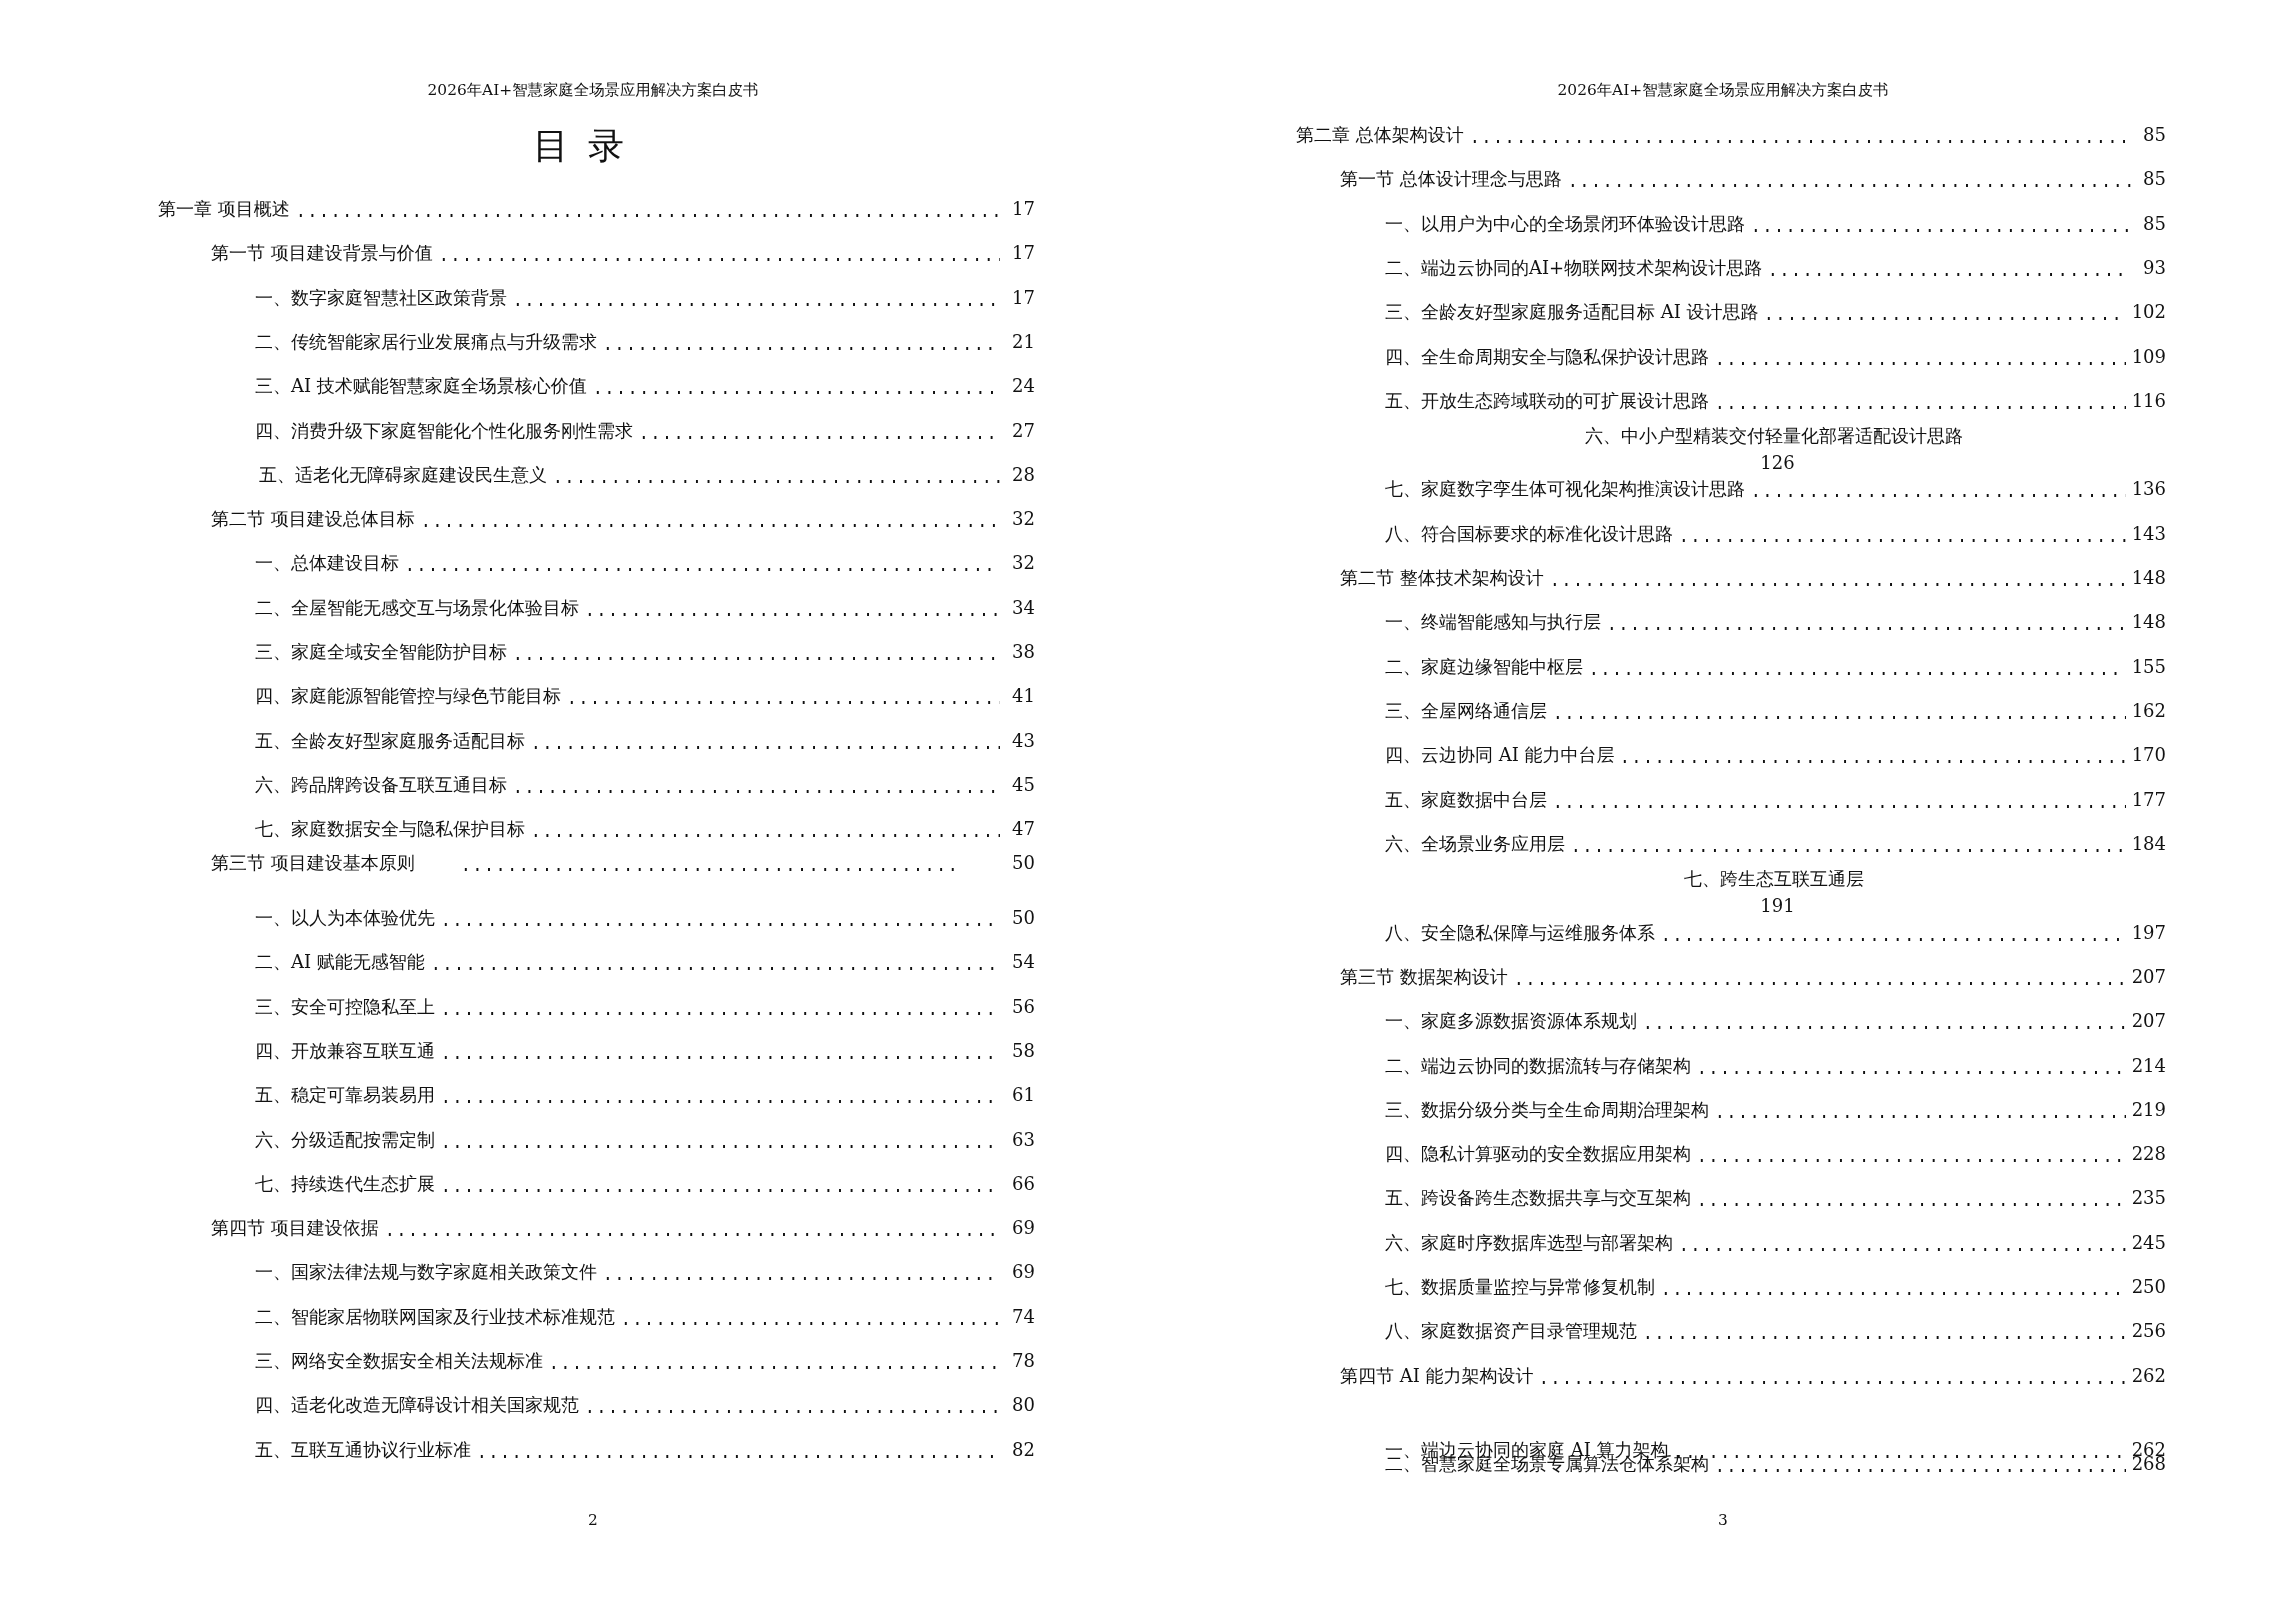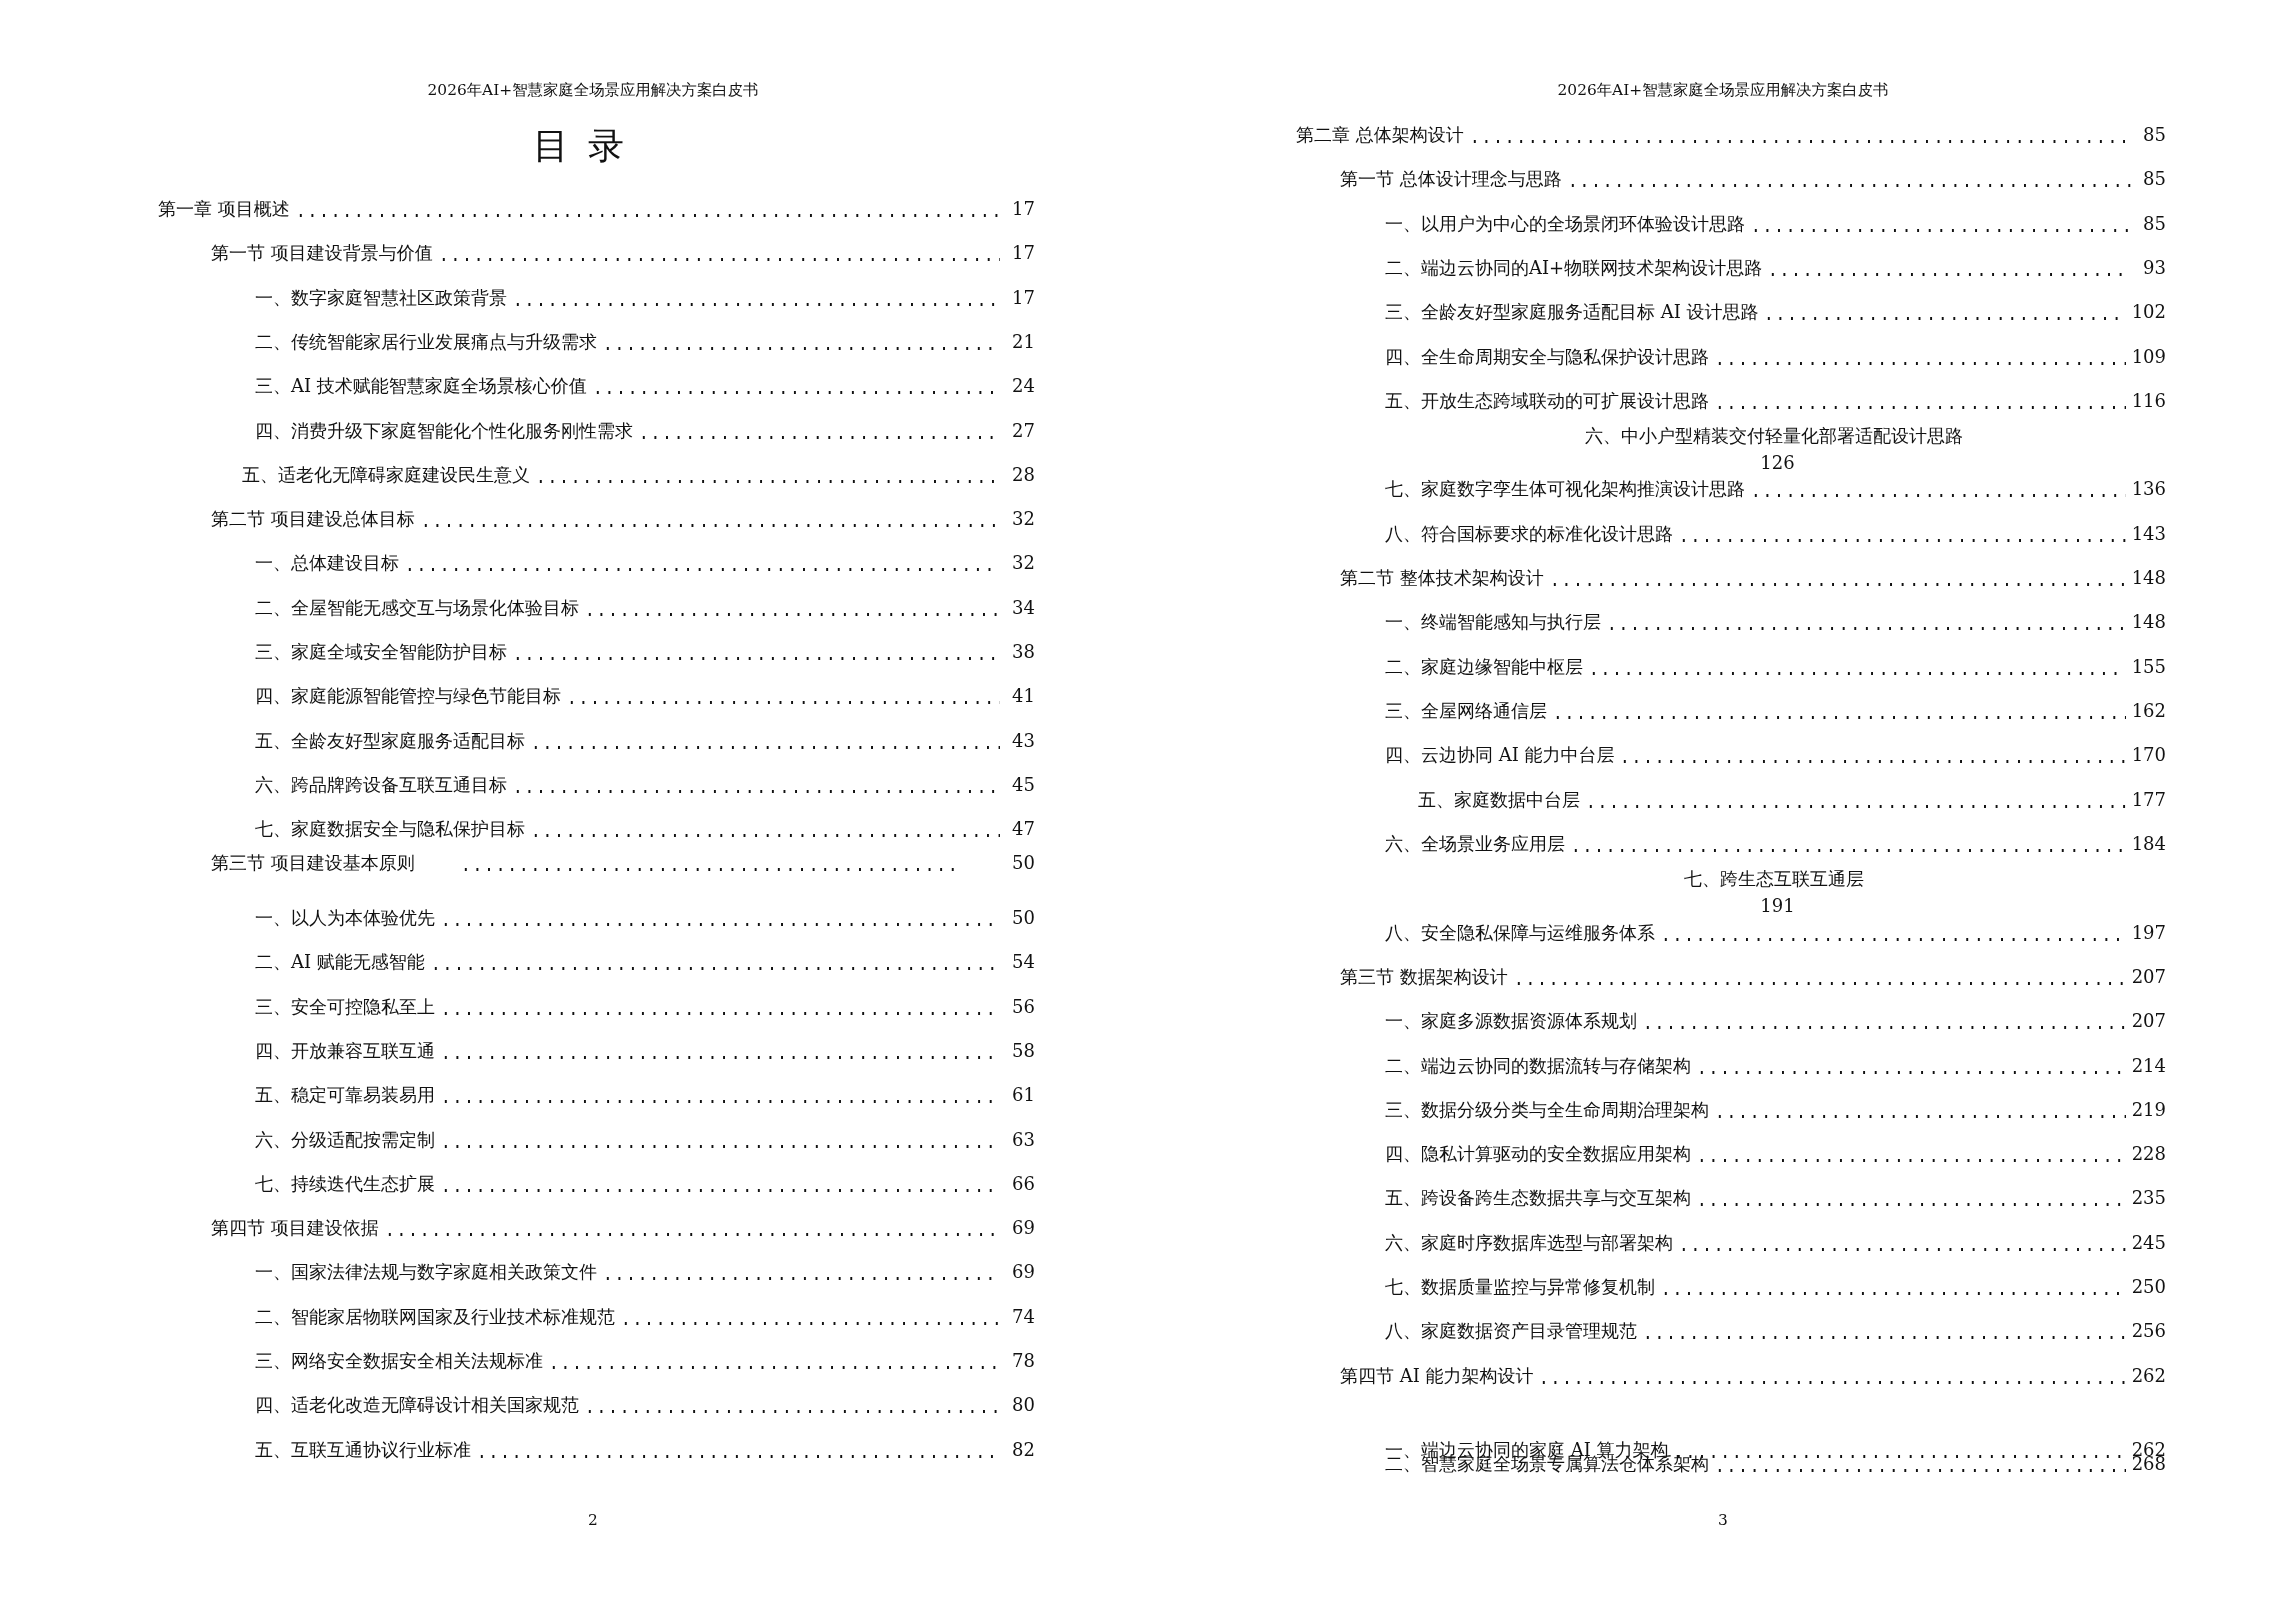--- a/index.html
+++ b/index.html
@@ -56,21 +56,21 @@
       <li class="toc-row lvl-item" style="top: 177px; left: 255px;">
         <span class="toc-label">三、AI 技术赋能智慧家庭全场景核心价值</span>
         <span class="toc-dots"></span>
         <span class="toc-page">24</span>
       </li>
       <li class="toc-row lvl-item" style="top: 222px; left: 255px;">
         <span class="toc-label">四、消费升级下家庭智能化个性化服务刚性需求</span>
         <span class="toc-dots"></span>
         <span class="toc-page">27</span>
       </li>
-      <li class="toc-row lvl-item" style="top: 266px; left: 242px;">
+      <li class="toc-row lvl-item" style="top: 266px; left: 259px;">
         <span class="toc-label">五、适老化无障碍家庭建设民生意义</span>
         <span class="toc-dots"></span>
         <span class="toc-page">28</span>
       </li>
       <li class="toc-row lvl-section" style="top: 310px; left: 211px;">
         <span class="toc-label">第二节 项目建设总体目标</span>
         <span class="toc-dots"></span>
         <span class="toc-page">32</span>
       </li>
       <li class="toc-row lvl-item" style="top: 354px; left: 255px;">
@@ -253,21 +253,21 @@
       <li class="toc-row lvl-item" style="top: 576px; left: 243px;">
         <span class="toc-label">三、全屋网络通信层</span>
         <span class="toc-dots"></span>
         <span class="toc-page">162</span>
       </li>
       <li class="toc-row lvl-item" style="top: 620px; left: 243px;">
         <span class="toc-label">四、云边协同 AI 能力中台层</span>
         <span class="toc-dots"></span>
         <span class="toc-page">170</span>
       </li>
-      <li class="toc-row lvl-item" style="top: 665px; left: 243px; margin-left: 33px;">
+      <li class="toc-row lvl-item" style="top: 665px; left: 243px;">
         <span class="toc-label">五、家庭数据中台层</span>
         <span class="toc-dots"></span>
         <span class="toc-page">177</span>
       </li>
       <li class="toc-row lvl-item" style="top: 709px; left: 243px;">
         <span class="toc-label">六、全场景业务应用层</span>
         <span class="toc-dots"></span>
         <span class="toc-page">184</span>
       </li>
       <li class="toc-row lvl-item" style="top: 753px; left: 243px; flex-direction: column;">

